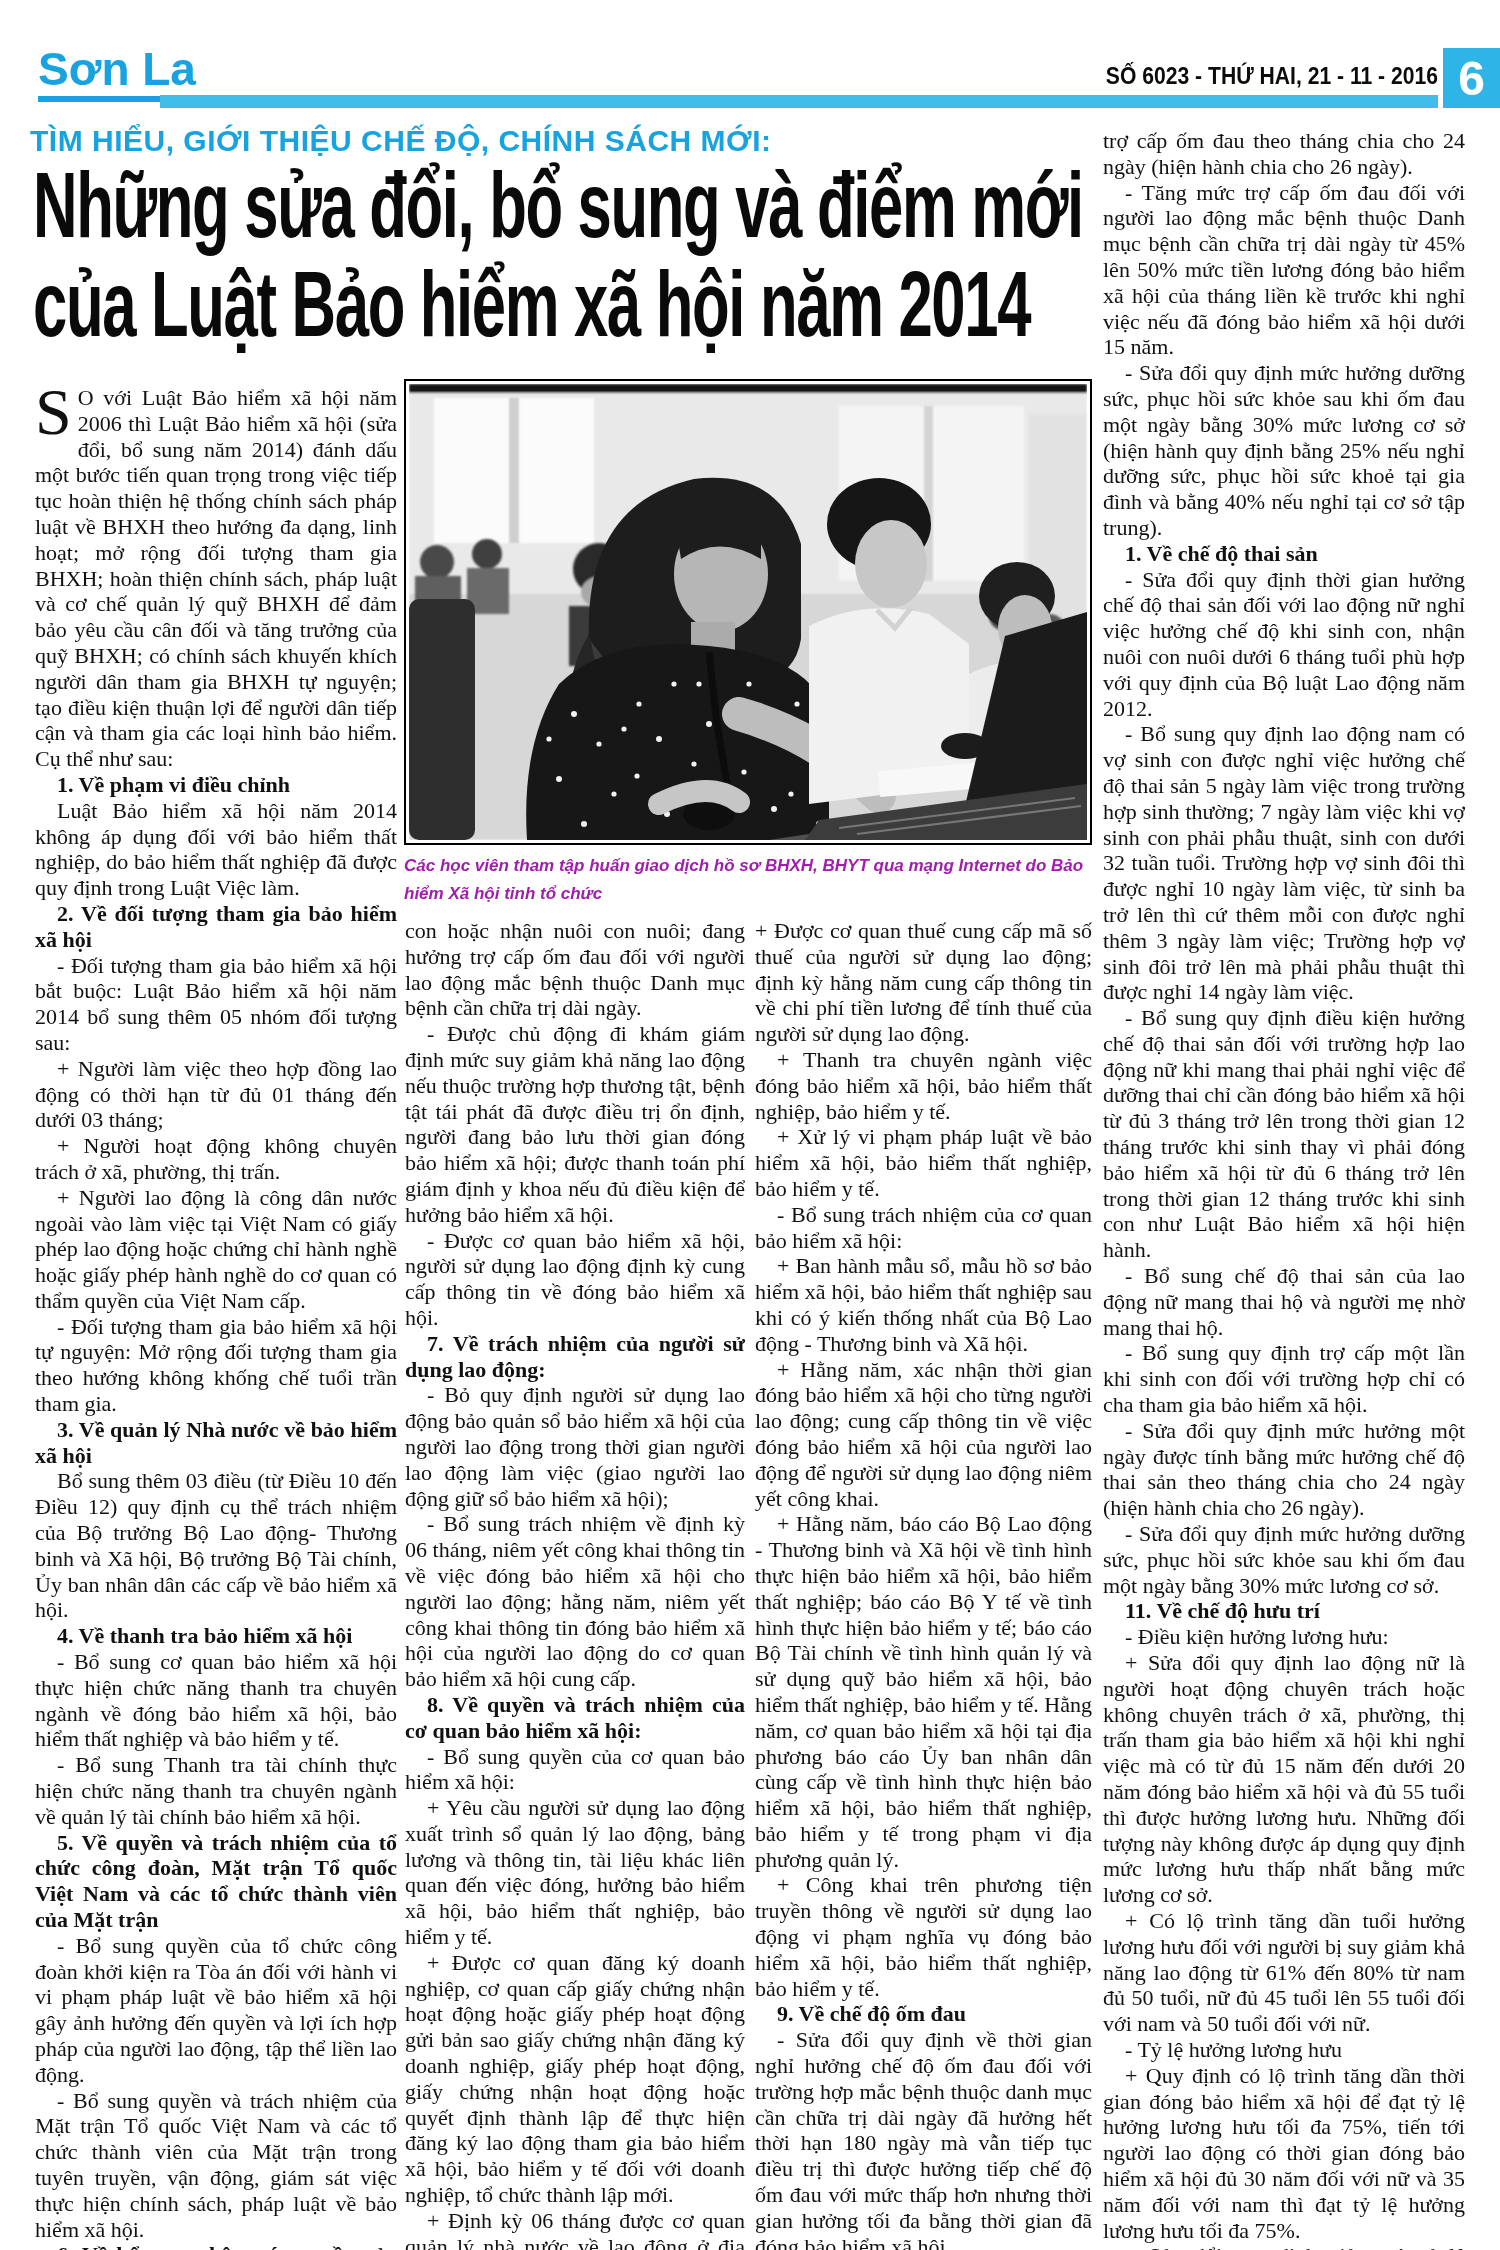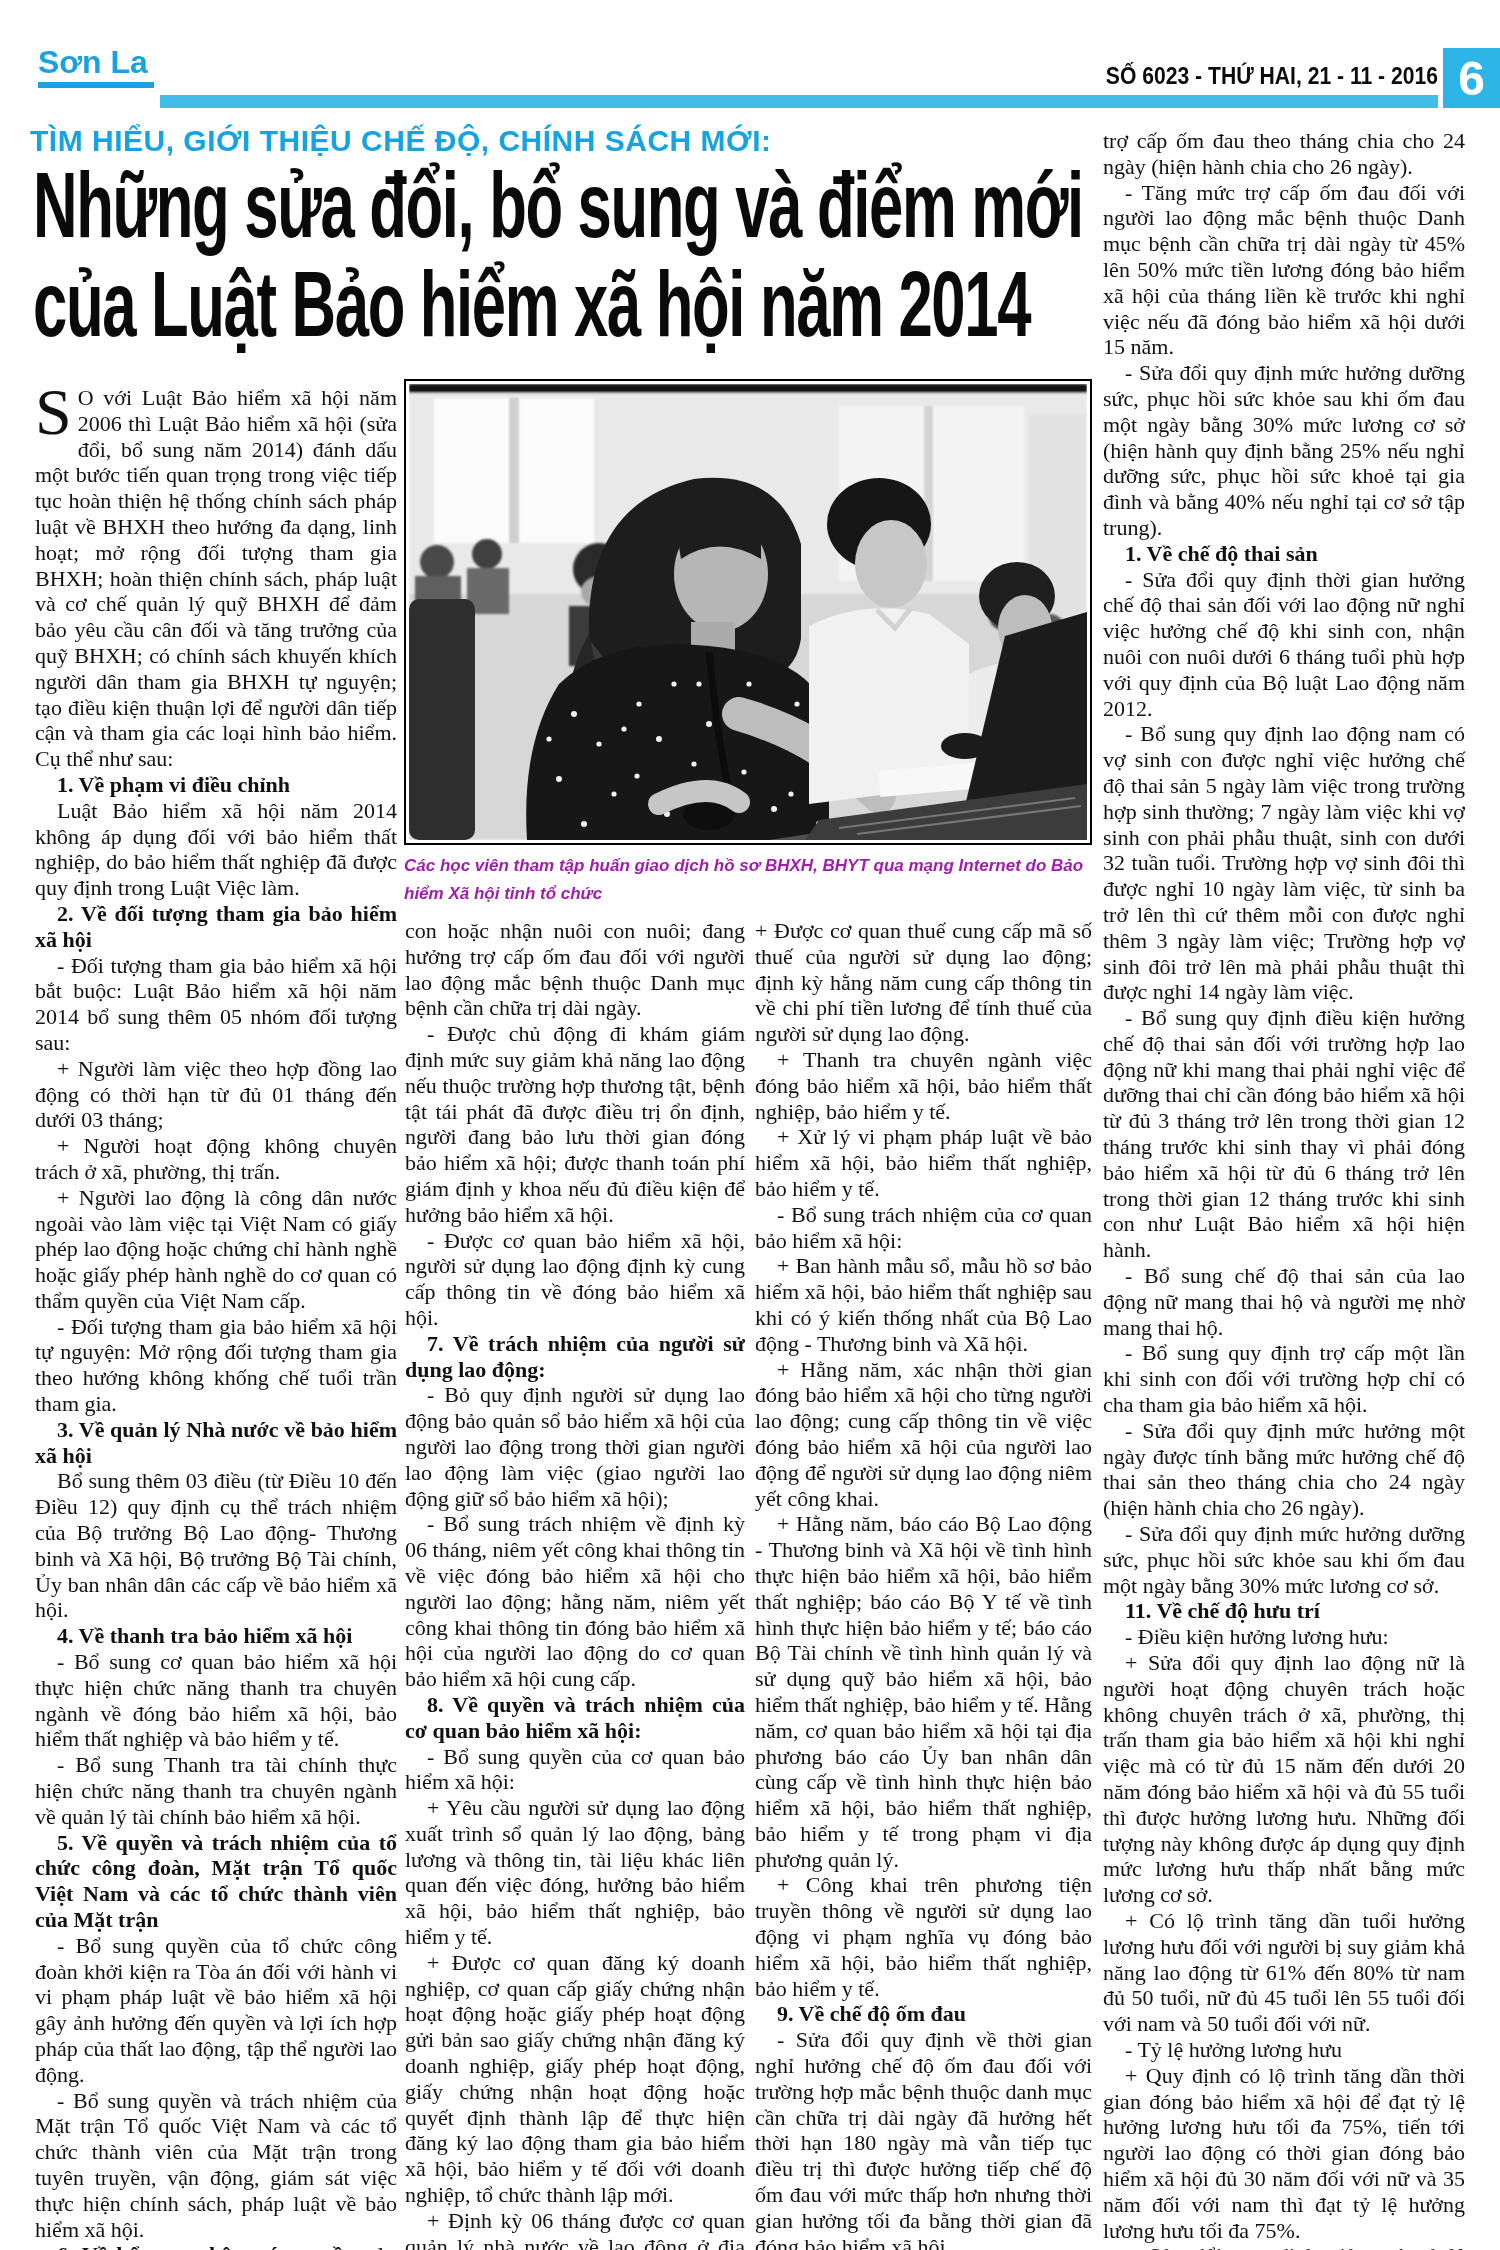--- a/index.html
+++ b/index.html
@@ -1,20 +1,20 @@
 <!DOCTYPE html>
 <html><head>
 <meta charset="utf-8">
 <style>
   html,body{margin:0;padding:0;background:#888;}
   .page{position:relative;width:1500px;height:2250px;background:#ffffff;overflow:hidden;
         font-family:"Liberation Serif",serif;color:#111;}
   
   .logo{position:absolute;left:38px;top:46px;font-family:"Liberation Sans",sans-serif;
-        font-weight:bold;font-size:32px;color:#18a3e0;border-bottom:6px solid #18a3e0;
+        font-weight:bold;font-size:46px;color:#18a3e0;border-bottom:6px solid #18a3e0;
         padding:0 6px 4px 0;line-height:1;}
   .hbar{position:absolute;left:160px;top:95px;width:1278px;height:13px;background:#41bdea;}
   .issue{position:absolute;left:800px;top:62px;width:638px;text-align:right;
          font-family:"Liberation Sans",sans-serif;font-weight:bold;font-size:24px;color:#0c0c0c;
          transform:scaleX(0.88);transform-origin:right top;letter-spacing:0;}
   .pagebox{position:absolute;left:1443px;top:48px;width:57px;height:60px;background:#2fb4e8;
            color:#fff;font-family:"Liberation Sans",sans-serif;font-weight:bold;font-size:48px;
            display:flex;align-items:center;justify-content:center;}
   
   .kicker{position:absolute;left:30px;top:124px;font-family:"Liberation Sans",sans-serif;
@@ -171,21 +171,21 @@
       <p class="bpara">+ Người làm việc theo hợp đồng lao động có thời hạn từ đủ 01 tháng đến dưới 03 tháng;</p>
       <p class="bpara">+ Người hoạt động không chuyên trách ở xã, phường, thị trấn.</p>
       <p class="bpara">+ Người lao động là công dân nước ngoài vào làm việc tại Việt Nam có giấy phép lao động hoặc chứng chỉ hành nghề hoặc giấy phép hành nghề do cơ quan có thẩm quyền của Việt Nam cấp.</p>
       <p class="bpara">- Đối tượng tham gia bảo hiểm xã hội tự nguyện: Mở rộng đối tượng tham gia theo hướng không khống chế tuổi trần tham gia.</p>
       <p class="bhead">3. Về quản lý Nhà nước về bảo hiểm xã hội</p>
       <p class="bpara">Bổ sung thêm 03 điều (từ Điều 10 đến Điều 12) quy định cụ thể trách nhiệm của Bộ trưởng Bộ Lao động- Thương binh và Xã hội, Bộ trưởng Bộ Tài chính, Ủy ban nhân dân các cấp về bảo hiểm xã hội.</p>
       <p class="bhead">4. Về thanh tra bảo hiểm xã hội</p>
       <p class="bpara">- Bổ sung cơ quan bảo hiểm xã hội thực hiện chức năng thanh tra chuyên ngành về đóng bảo hiểm xã hội, bảo hiểm thất nghiệp và bảo hiểm y tế.</p>
       <p class="bpara">- Bổ sung Thanh tra tài chính thực hiện chức năng thanh tra chuyên ngành về quản lý tài chính bảo hiểm xã hội.</p>
       <p class="bhead">5. Về quyền và trách nhiệm của tổ chức công đoàn, Mặt trận Tổ quốc Việt Nam và các tổ chức thành viên của Mặt trận</p>
-      <p class="bpara">- Bổ sung quyền của tổ chức công đoàn khởi kiện ra Tòa án đối với hành vi vi phạm pháp luật về bảo hiểm xã hội gây ảnh hưởng đến quyền và lợi ích hợp pháp của thất lao động, tập thể người lao động.</p>
+      <p class="bpara">- Bổ sung quyền của tổ chức công đoàn khởi kiện ra Tòa án đối với hành vi vi phạm pháp luật về bảo hiểm xã hội gây ảnh hưởng đến quyền và lợi ích hợp pháp của người lao động, tập thể liền lao động.</p>
       <p class="bpara">- Bổ sung quyền và trách nhiệm của Mặt trận Tổ quốc Việt Nam và các tổ chức thành viên của Mặt trận trong tuyên truyền, vận động, giám sát việc thực hiện chính sách, pháp luật về bảo hiểm xã hội.</p>
       <p class="bhead">6. Về bổ sung thêm các quyền của người lao động được:</p>
     </div>
   <div class="col col2">
       <p class="bpara" style="text-indent: 0px;">con hoặc nhận nuôi con nuôi; đang hưởng trợ cấp ốm đau đối với người lao động mắc bệnh thuộc Danh mục bệnh cần chữa trị dài ngày.</p>
       <p class="bpara">- Được chủ động đi khám giám định mức suy giảm khả năng lao động nếu thuộc trường hợp thương tật, bệnh tật tái phát đã được điều trị ổn định, người đang bảo lưu thời gian đóng bảo hiểm xã hội; được thanh toán phí giám định y khoa nếu đủ điều kiện để hưởng bảo hiểm xã hội.</p>
       <p class="bpara">- Được cơ quan bảo hiểm xã hội, người sử dụng lao động định kỳ cung cấp thông tin về đóng bảo hiểm xã hội.</p>
       <p class="bhead">7. Về trách nhiệm của người sử dụng lao động:</p>
       <p class="bpara">- Bỏ quy định người sử dụng lao động bảo quản sổ bảo hiểm xã hội của người lao động trong thời gian người lao động làm việc (giao người lao động giữ sổ bảo hiểm xã hội);</p>
       <p class="bpara">- Bổ sung trách nhiệm về định kỳ 06 tháng, niêm yết công khai thông tin về việc đóng bảo hiểm xã hội cho người lao động; hằng năm, niêm yết công khai thông tin đóng bảo hiểm xã hội của người lao động do cơ quan bảo hiểm xã hội cung cấp.</p>

